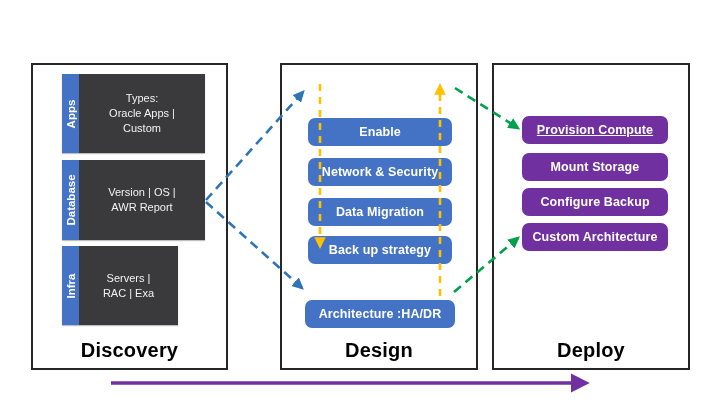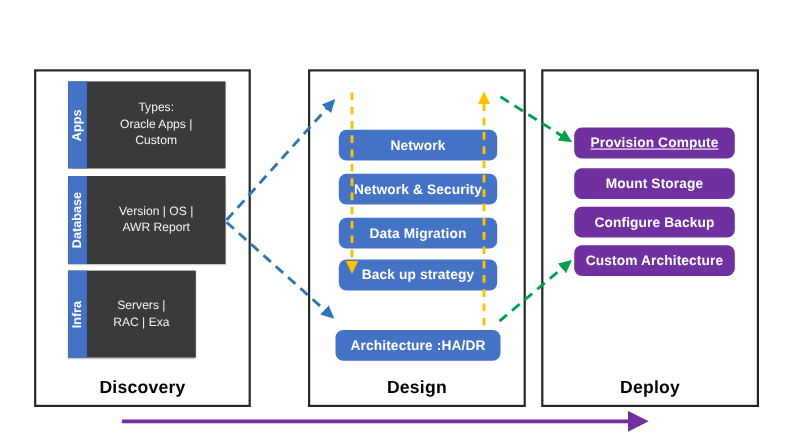--- a/index.html
+++ b/index.html
@@ -21,21 +21,21 @@
   }
   #phase-discovery{left:31px;top:63px;width:197px;height:307px;}
   #phase-design{left:280px;top:63px;width:198px;height:307px;}
   #phase-deploy{left:492px;top:63px;width:198px;height:307px;text-decoration:underline;}
 
   .phase-label{
     position:absolute;
     left:0;right:0;
     bottom:6px;
     text-align:center;
-    font-size:16px;
+    font-size:20px;
     font-weight:bold;
     color:#000000;
     letter-spacing:.2px;
   }
 
   
   .disc-row{
     position:absolute;
     display:flex;
     background:#3a3a3c;
@@ -146,21 +146,21 @@
     </div>
     <div class="disc-body">
       <div>Servers | RAC | Exa</div>
     </div>
   </div>
 
   <div class="phase-box" id="phase-design">
     <div class="phase-label">Design</div>
   </div>
 
-  <div class="pill pill-blue" id="pill-storage">Network</div>
+  <div class="pill pill-blue" id="pill-storage">Enable</div>
   <div class="pill pill-blue" id="pill-network">Network &amp; Security</div>
   <div class="pill pill-blue" id="pill-backup">Back up strategy</div>
   <div class="pill pill-blue" id="pill-datamig">Data Migration</div>
   <div class="pill pill-blue" id="pill-arch">Architecture :HA/DR</div>
 
   <div class="phase-box" id="phase-deploy">
     <div class="phase-label">Deploy</div>
   </div>
 
   <div class="pill pill-purple" id="pill-provision">Provision Compute</div>

